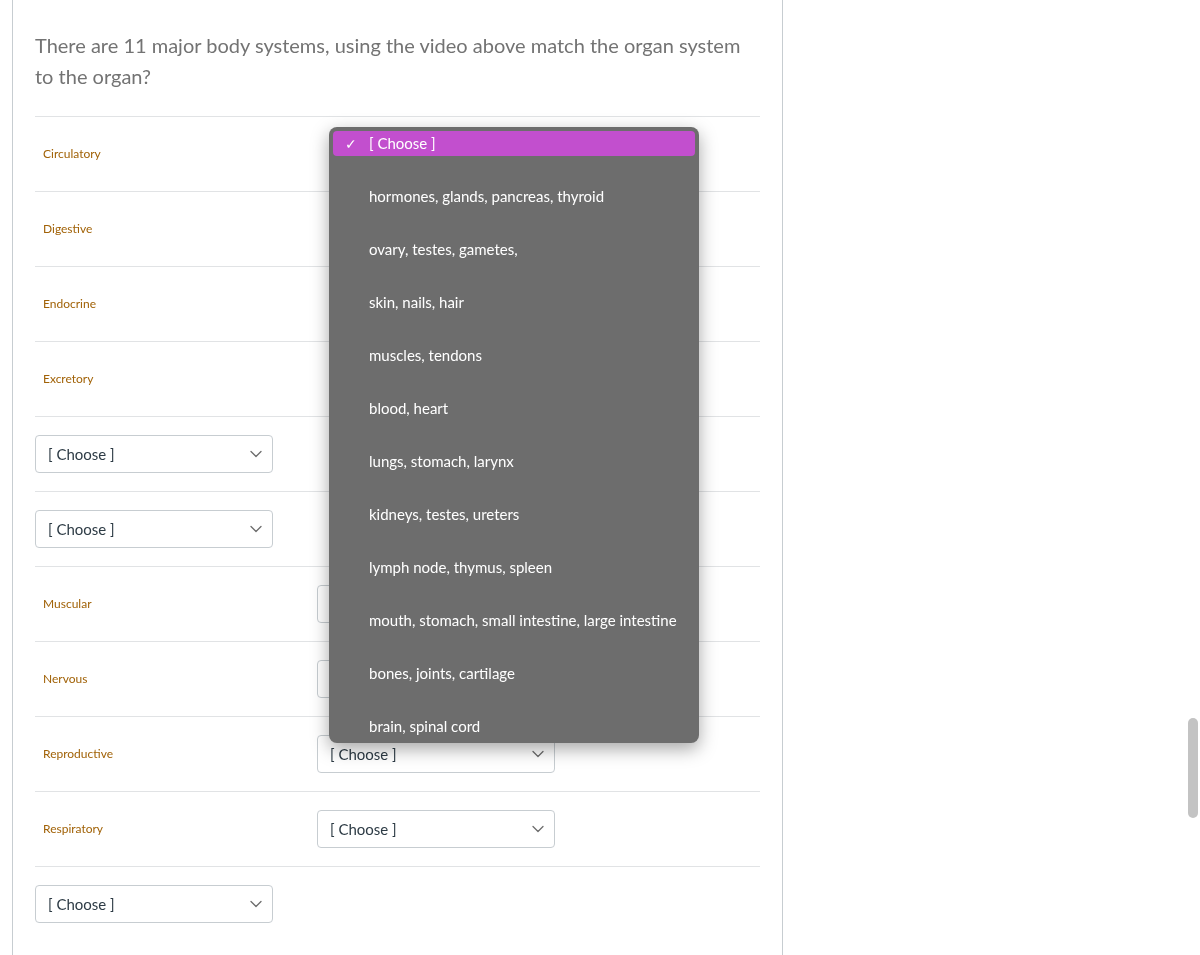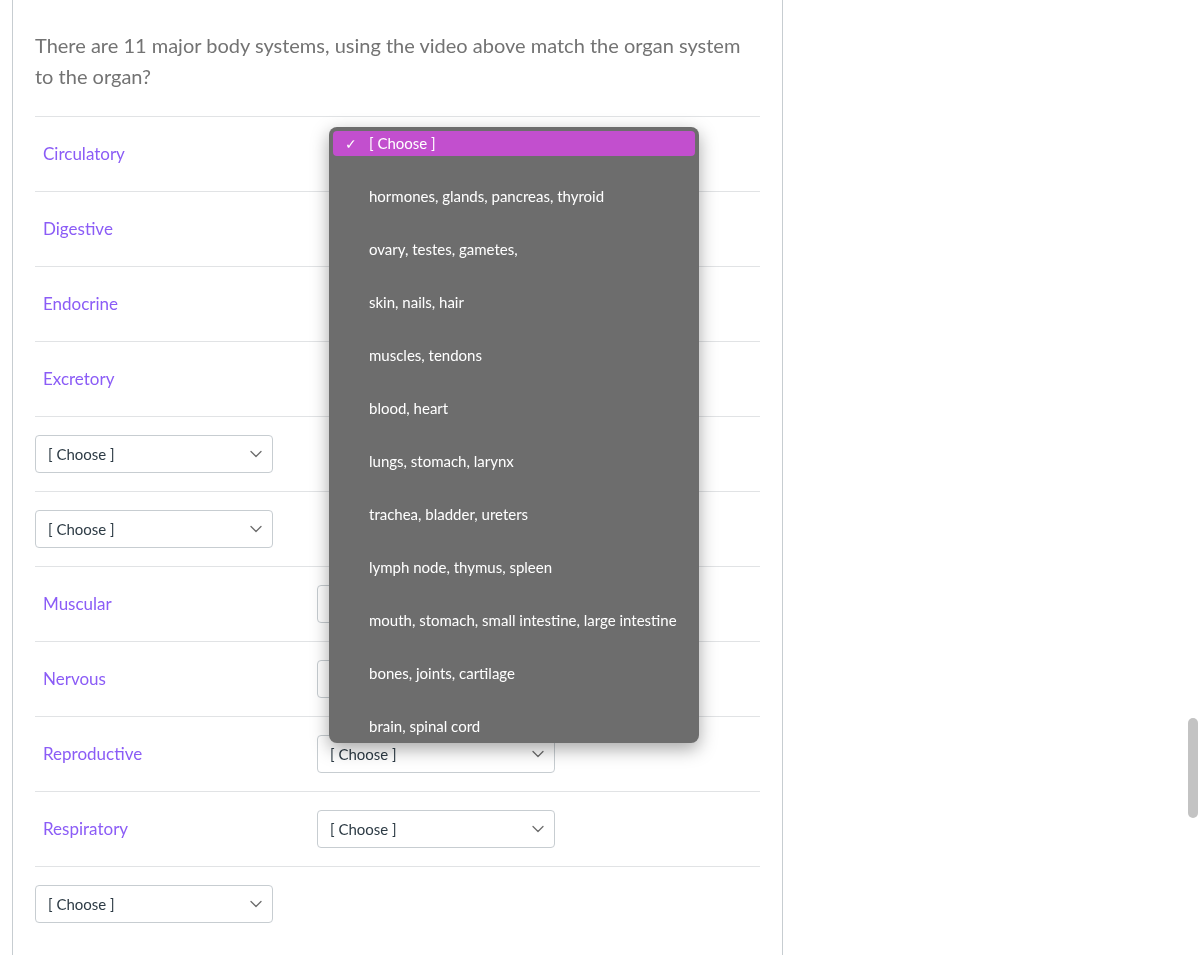--- a/index.html
+++ b/index.html
@@ -44,22 +44,22 @@
     .row {
       display: flex;
       align-items: center;
       border-top: 1px solid #e1e3e5;
       min-height: 75px;
       padding: 18px 0;
     }
     .row-label {
       width: 282px;
       flex: 0 0 282px;
-      color: #8b5cf6;
-      font-size: 17px;
+      color: #a16207;
+      font-size: 12px;
       padding-left: 8px;
     }
     .select-box {
       width: 238px;
       height: 38px;
       border: 1px solid #c7cdd1;
       border-radius: 4px;
       background: #ffffff;
       display: flex;
       align-items: center;
@@ -236,21 +236,21 @@
   </div>
 
   <div class="dropdown">
     <div class="dropdown-item selected">[ Choose ]</div>
     <div class="dropdown-item">hormones, glands, pancreas, thyroid</div>
     <div class="dropdown-item">ovary, testes, gametes,</div>
     <div class="dropdown-item">skin, nails, hair</div>
     <div class="dropdown-item">muscles, tendons</div>
     <div class="dropdown-item">blood, heart</div>
     <div class="dropdown-item">lungs, stomach, larynx</div>
-    <div class="dropdown-item">trachea, bladder, ureters</div>
+    <div class="dropdown-item">kidneys, testes, ureters</div>
     <div class="dropdown-item">lymph node, thymus, spleen</div>
     <div class="dropdown-item">mouth, stomach, small intestine, large intestine</div>
     <div class="dropdown-item">bones, joints, cartilage</div>
     <div class="dropdown-item">brain, spinal cord</div>
   </div>
 </div>
 
 <div class="scrollbar-track">
   <div class="scrollbar-thumb"></div>
 </div>

